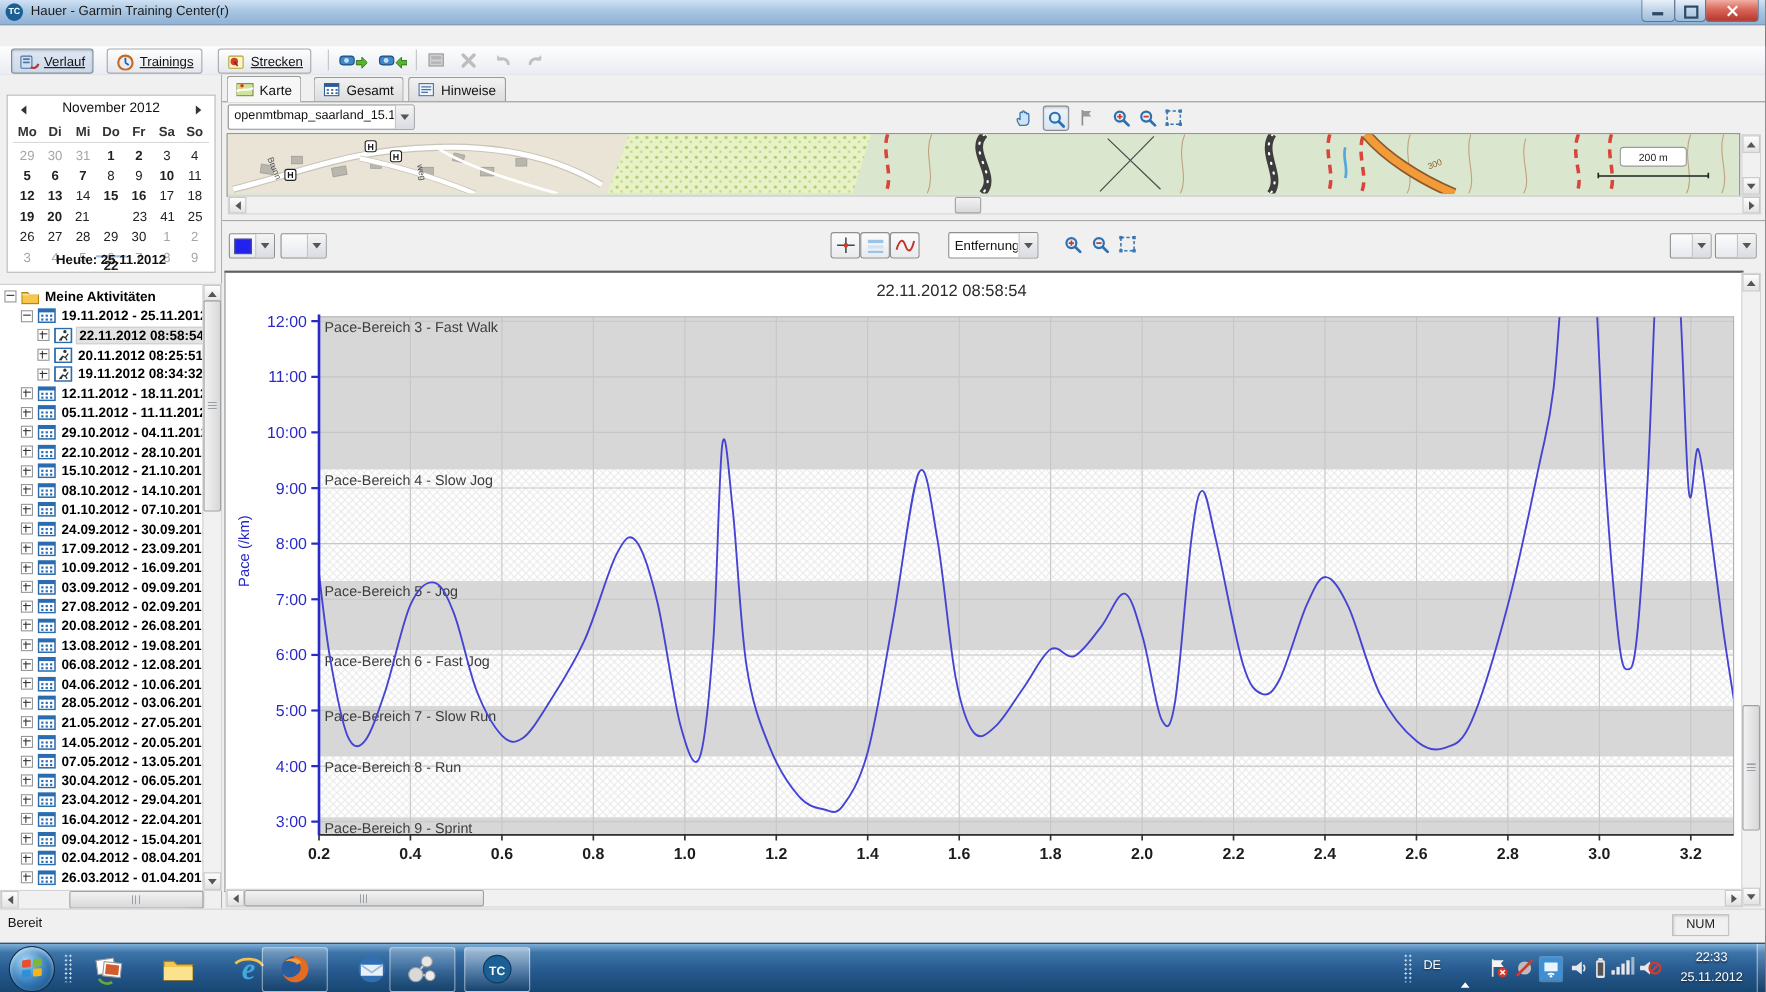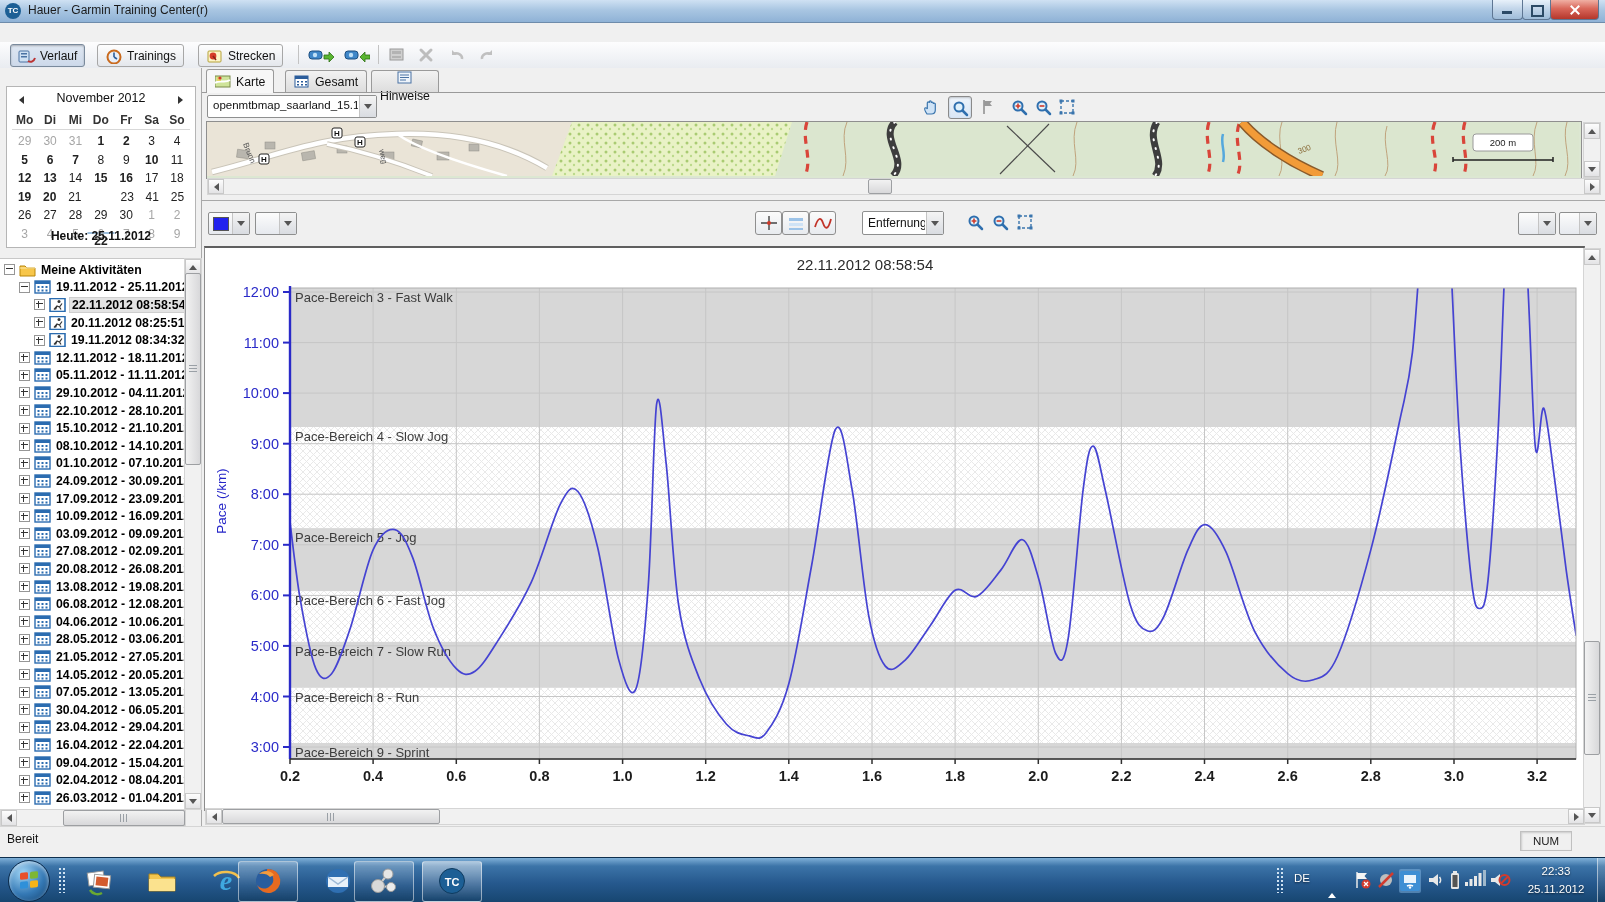--- a/index.html
+++ b/index.html
@@ -19,21 +19,21 @@
   .glyph-max{position:absolute;left:8px;top:5px;width:9px;height:8px;border:2px solid #2c4a66;}
   .glyph-x{position:absolute;left:50%;top:9px;width:12px;height:2px;background:#fff;transform:translateX(-50%) rotate(45deg);}
   .glyph-x2{transform:translateX(-50%) rotate(-45deg);}
   
   #menubar{left:0;top:22px;width:1605px;height:20px;background:#f0f0f0;border-bottom:1px solid #d9d9d9;}
   .menuitem{display:inline-block;padding:3px 9px;font-size:12px;color:#111;}
   
   #toolbar{left:0;top:42px;width:1605px;height:26px;background:linear-gradient(#fdfdfe,#e9ecf1);
     border-bottom:1px solid #bcbcbc;}
   .tbtn{position:absolute;top:2px;height:21px;border:1px solid #a7a7a7;border-radius:3px;
-    background:linear-gradient(#fefefe,#e4e7ec);font-size:12px;color:#111;display:flex;align-items:center;gap:4px;padding:0 7px;}
+    background:linear-gradient(#fefefe,#e4e7ec);font-size:12px;color:#111;display:flex;align-items:center;gap:4px;padding:0 7px;text-decoration:underline;}
   .tbtn.pressed{background:linear-gradient(#dfe7f2,#cdd9ea);border-color:#7a8a9c;box-shadow:inset 0 1px 2px rgba(0,0,0,.25);}
   .tsep{position:absolute;top:3px;width:1px;height:19px;background:#c3c3c3;}
   .ticon{position:absolute;top:3px;width:24px;height:20px;display:flex;align-items:center;justify-content:center;}
   
   #leftpanel{left:0;top:68px;width:201px;height:758px;background:#f0f0f0;border-right:1px solid #a9a9a9;}
   #calendar{position:absolute;left:6px;top:18px;width:188px;height:160px;background:#fff;border:1px solid #b5b5b5;}
   #cal-head{position:absolute;left:0;top:4px;width:188px;text-align:center;font-size:12.5px;color:#111;}
   .cal-arrow{position:absolute;top:9px;width:0;height:0;border-top:4px solid transparent;border-bottom:4px solid transparent;}
   #cal-prev{left:12px;border-right:5px solid #333;}
   #cal-next{right:12px;border-left:5px solid #333;}
@@ -809,21 +809,21 @@
                 <rect x="3" y="6" width="2" height="1.5"></rect>
                 <rect x="7" y="6" width="2" height="1.5"></rect>
                 <rect x="11" y="6" width="2" height="1.5"></rect>
                 <rect x="3" y="9" width="2" height="1.5"></rect>
                 <rect x="7" y="9" width="2" height="1.5"></rect>
                 <rect x="11" y="9" width="2" height="1.5"></rect>
               </g>
             </svg></span>
           <span>Gesamt</span>
         </div>
-        <div class="abs tab" style="left: 169px; flex-direction: column;">
+        <div class="abs tab" style="left: 169px;">
           <span style="display: inline-block; width: 16px; height: 13px; line-height: 0;"><svg width="16" height="13">
               <rect x="1" y="1" width="13" height="11" fill="#eef4fb" stroke="#4a72a3"></rect>
               <path d="M3 4 h9 M3 6.5 h9 M3 9 h6" stroke="#4a72a3"></path>
             </svg></span>
           <span>Hinweise</span>
         </div>
       </div>
     <div id="tabline"></div>
 
     <div class="dd" id="layer-dd" style="left:5px;top:27px;width:168px;height:21px;">

